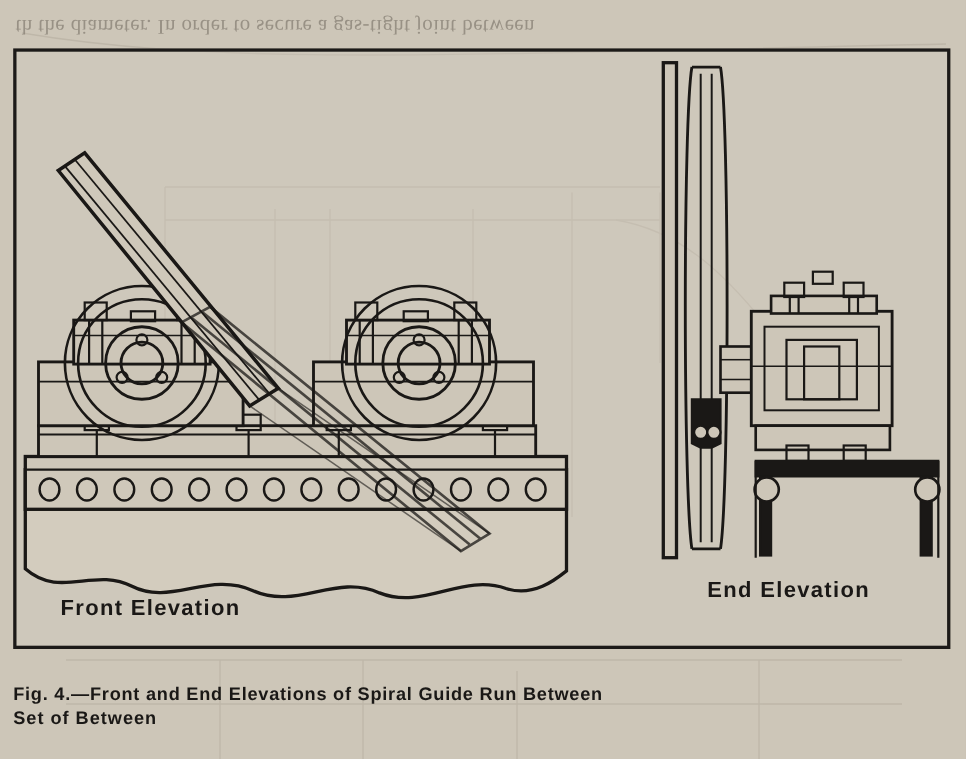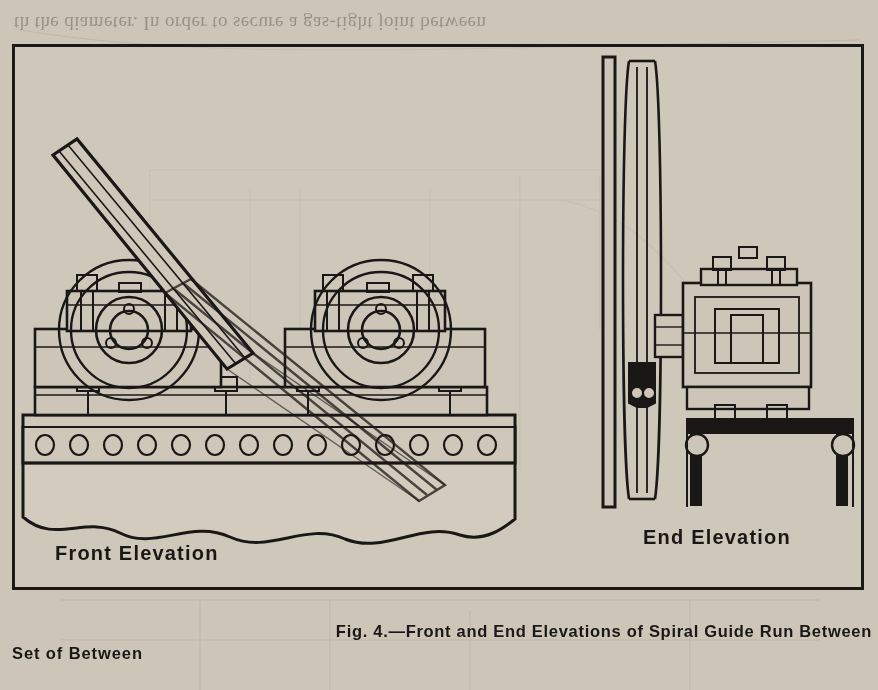--- a/index.html
+++ b/index.html
@@ -70,21 +70,21 @@
     left: 12px;
     top: 620px;
     width: 860px;
     font-family: "Liberation Sans", sans-serif;
     font-weight: bold;
     font-size: 16.5px;
     letter-spacing: .9px;
     color: #1a1816;
     line-height: 1.35;
   }
-  .fig-caption .lead { letter-spacing: .7px; text-align: right; }
+  .fig-caption .lead { letter-spacing: .7px; }
 </style>
 </head>
 <body>
 
 <div id="page">
 
   <div class="bleed-text">th the diameter.  In order to secure a gas-tight joint between</div>
 
   <svg class="ghost-lines" width="878" height="690">
     <g stroke="#8d8375" stroke-width="1.2" fill="none">

